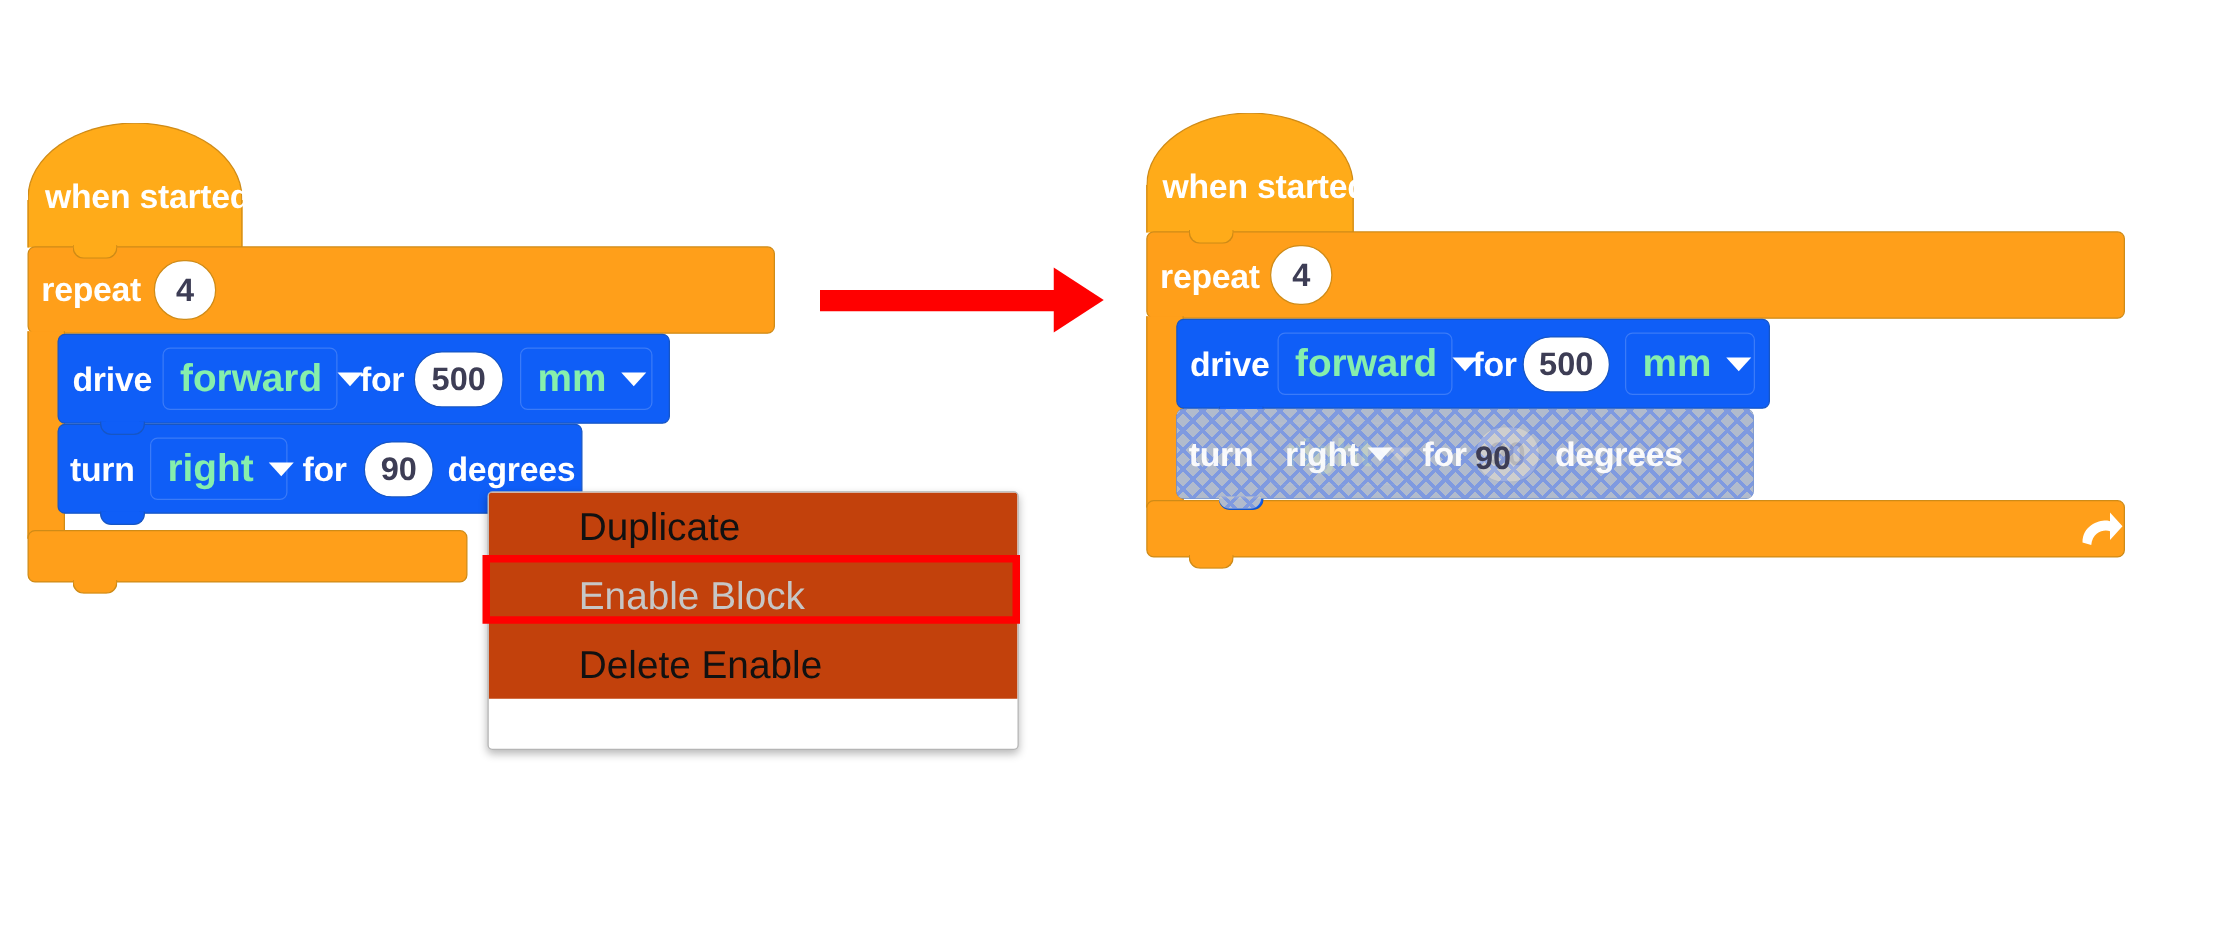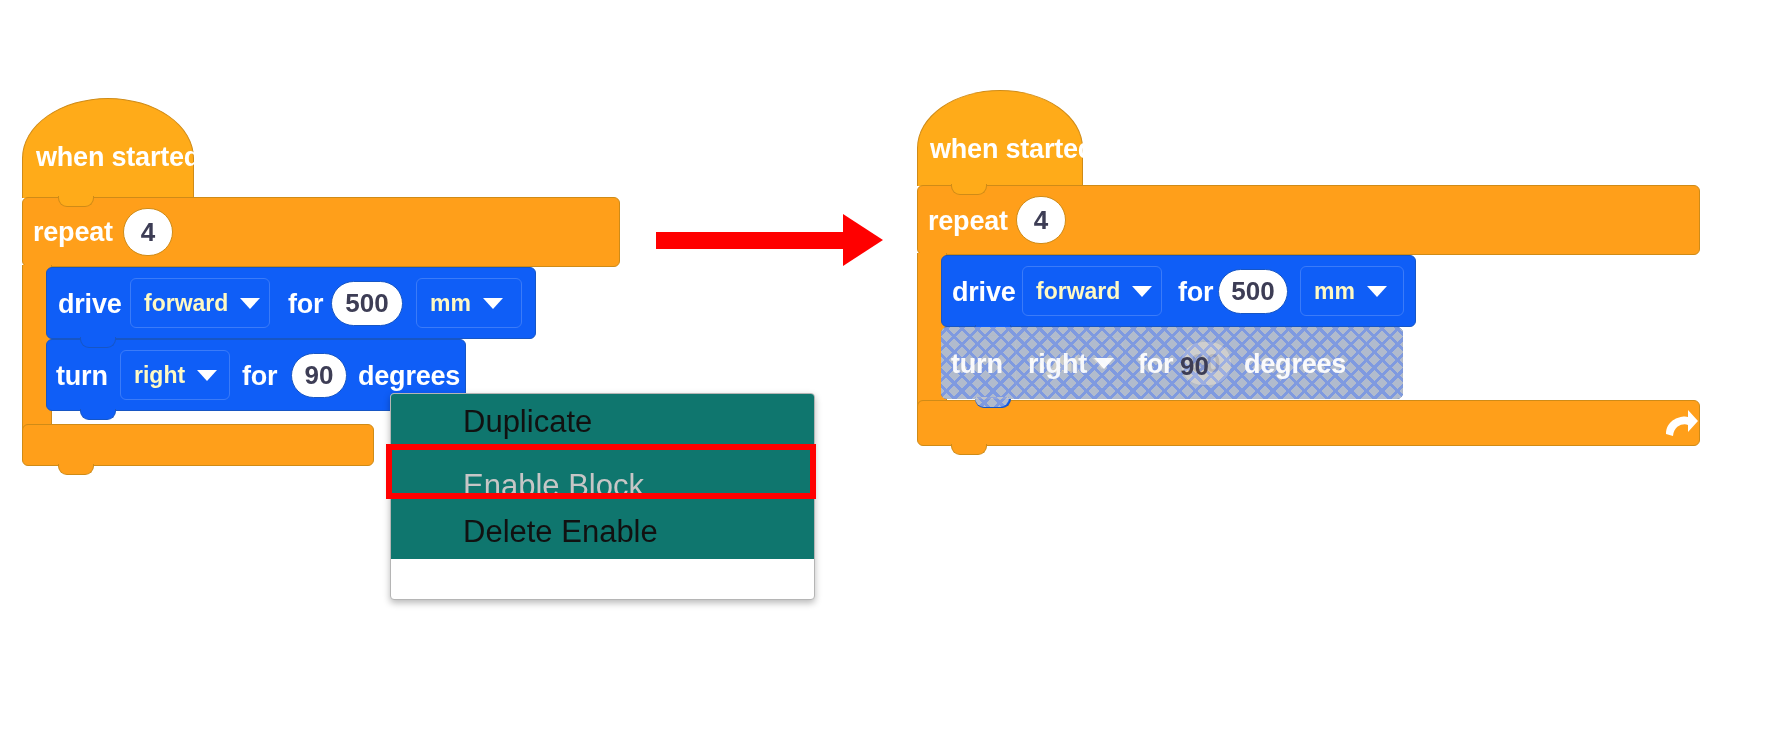--- a/index.html
+++ b/index.html
@@ -111,23 +111,23 @@
     position: absolute;
     background: #0f5ef7;
     border: 1px solid #3b7bf8;
     border-radius: 6px;
     box-sizing: border-box;
     display: flex;
     align-items: center;
     z-index: 6;
   }
   .dropdown .dd-label {
-    color: #fef9c3;
+    color: #86efac;
     font-weight: bold;
-    font-size: 23px;
+    font-size: 31px;
     white-space: nowrap;
   }
   .caret {
     width: 0; height: 0;
     border-left: 10px solid transparent;
     border-right: 10px solid transparent;
     border-top: 11px solid #ffffff;
     margin-left: 12px;
     flex: none;
   }
@@ -168,24 +168,24 @@
     overflow: hidden;
   }
   .ctxitem {
     height: 55px;
     display: flex;
     align-items: center;
     padding-left: 72px;
     font-size: 31px;
     color: #111111;
     box-sizing: border-box;
-    background: #0f766e;
+    background: #c2410c;
   }
   .ctxitem.selected { background: #cfe2f1; }
-  .ctxitem.disabled { color: #c6c6c6; align-items: flex-end; }
+  .ctxitem.disabled { color: #c6c6c6; }
 
   .ctx-red-box {
     position: absolute;
     border: 6px solid #ff0000;
     box-sizing: border-box;
     z-index: 50;
     pointer-events: none;
   }
 
   

